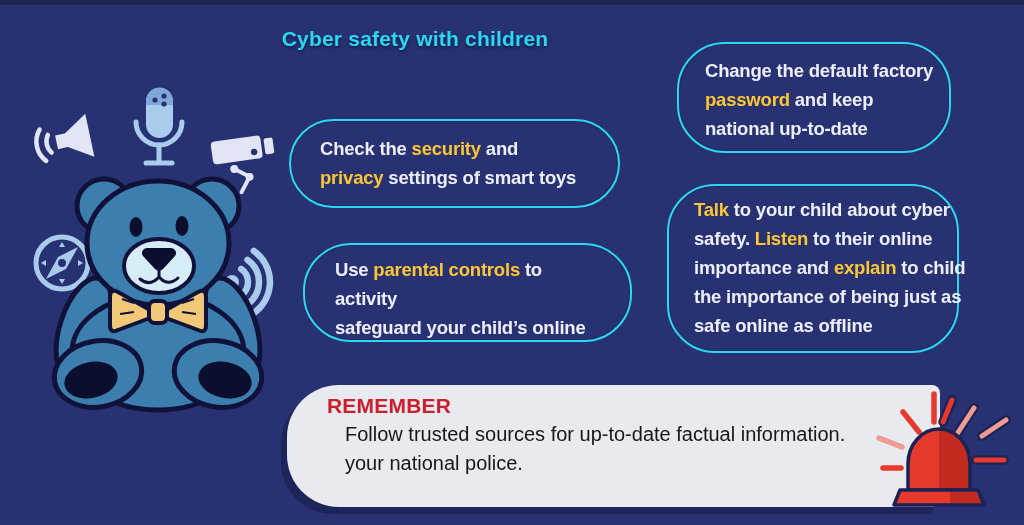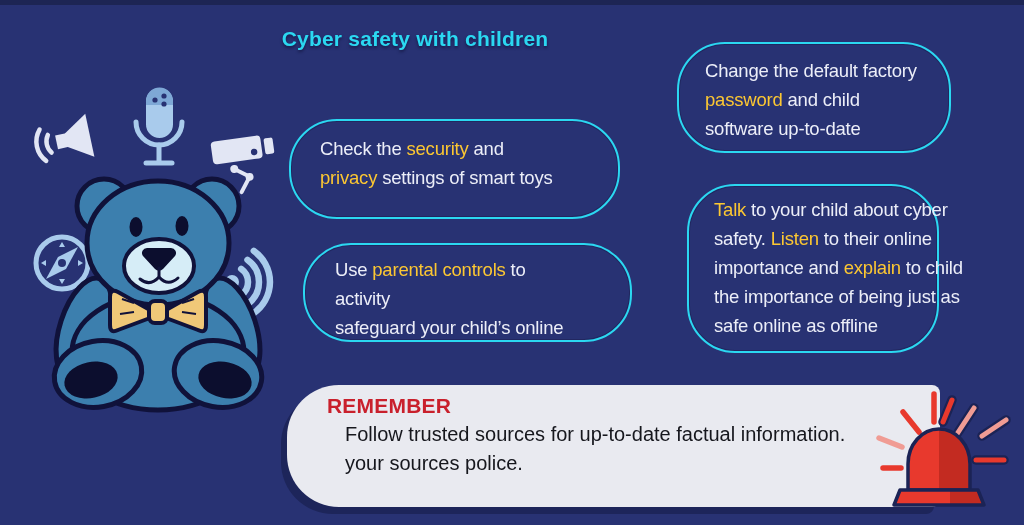--- a/index.html
+++ b/index.html
@@ -9,29 +9,29 @@
   html,body{margin:0;padding:0;}
   body{background:#1a1f4a;font-family:"Liberation Sans","DejaVu Sans",sans-serif;}
   .stage{position:relative;width:1024px;height:525px;background:var(--bg);overflow:hidden;}
   .top-strip{position:absolute;left:0;top:0;width:100%;height:5px;background:#1d2554;}
 
   .title{position:absolute;left:170px;top:27px;width:490px;text-align:center;
          font-size:21px;font-weight:bold;color:var(--cyan);letter-spacing:0.2px;
          text-shadow:0 2px 3px rgba(10,10,40,0.55);}
 
   .bubble{position:absolute;box-sizing:border-box;border:2.5px solid var(--cyan);
-          border-radius:48px;color:var(--text-light);font-weight:normal;
+          border-radius:48px;color:var(--text-light);font-weight:bold;
           font-size:18.5px;line-height:29px;letter-spacing:-0.2px;
           box-shadow:inset 0 0 0 1px rgba(20,20,60,0.35);}
   .tline{white-space:nowrap;}
   .hl{color:var(--yellow);}
-  .b1{left:289px;top:119px;width:331px;height:100px;padding:13px 0 0 29px;}
+  .b1{left:289px;top:119px;width:331px;height:89px;padding:13px 0 0 29px;}
   .b2{left:303px;top:243px;width:329px;height:99px;padding:10px 0 0 30px;}
   .b3{left:677px;top:42px;width:274px;height:111px;padding:12px 0 0 26px;}
-  .b4{left:667px;top:184px;width:252px;height:169px;padding:9px 0 0 25px;margin-left:20px;}
+  .b4{left:667px;top:184px;width:292px;height:169px;padding:9px 0 0 25px;}
 
   .remember{position:absolute;left:287px;top:385px;width:653px;height:122px;
             background:var(--panel);border-radius:52px 8px 8px 52px;
             box-shadow:-6px 7px 0 rgba(12,18,52,0.40);}
   .remember-heading{margin:9px 0 2px 40px;font-size:21px;font-weight:bold;color:var(--red);
                     letter-spacing:0.2px;}
   .remember-line{margin-left:58px;font-size:20px;line-height:29px;color:var(--text-dark);}
 
   .bear-scene{position:absolute;left:0;top:60px;width:300px;height:360px;}
   .siren{position:absolute;left:876px;top:386px;width:148px;height:126px;}
@@ -134,35 +134,35 @@
       <div class="tline"><span>Check the </span><span class="hl">security</span><span> and</span></div>
       <div class="tline"><span class="hl">privacy</span><span> settings of smart toys</span></div>
     </div>
   <div class="bubble b2">
       <div class="tline"><span>Use </span><span class="hl">parental controls</span><span> to</span></div>
       <div class="tline"><span>activity</span></div>
       <div class="tline"><span>safeguard your child’s online</span></div>
     </div>
   <div class="bubble b3">
       <div class="tline"><span>Change the default factory</span></div>
-      <div class="tline"><span class="hl">password</span><span> and child</span></div>
-      <div class="tline"><span>software up-to-date</span></div>
+      <div class="tline"><span class="hl">password</span><span> and keep</span></div>
+      <div class="tline"><span>national up-to-date</span></div>
     </div>
   <div class="bubble b4">
       <div class="tline"><span class="hl">Talk</span><span> to your child about cyber</span></div>
       <div class="tline"><span>safety. </span><span class="hl">Listen</span><span> to their online</span></div>
       <div class="tline"><span>importance and </span><span class="hl">explain</span><span> to child</span></div>
       <div class="tline"><span>the importance of being just as</span></div>
       <div class="tline"><span>safe online as offline</span></div>
     </div>
 
   <div class="remember">
     <div class="remember-heading">REMEMBER</div>
     <div class="remember-line">Follow trusted sources for up-to-date factual information.</div>
-    <div class="remember-line">your sources police.</div>
+    <div class="remember-line">your national police.</div>
   </div>
 
   <svg class="siren" viewBox="0 0 148 126">
 
     <line x1="58" y1="8" x2="58" y2="36" stroke="#e8392d" stroke-width="5.5" stroke-linecap="round"></line>
     <line x1="27" y1="26" x2="43" y2="46" stroke="#e8392d" stroke-width="5.5" stroke-linecap="round"></line>
     <line x1="3" y1="52" x2="26" y2="61" stroke="#f09c94" stroke-width="5.5" stroke-linecap="round"></line>
     <line x1="7" y1="82" x2="25" y2="82" stroke="#e8392d" stroke-width="5.5" stroke-linecap="round"></line>
 
     <g stroke="#1b2355" stroke-width="9.5" stroke-linecap="round">

